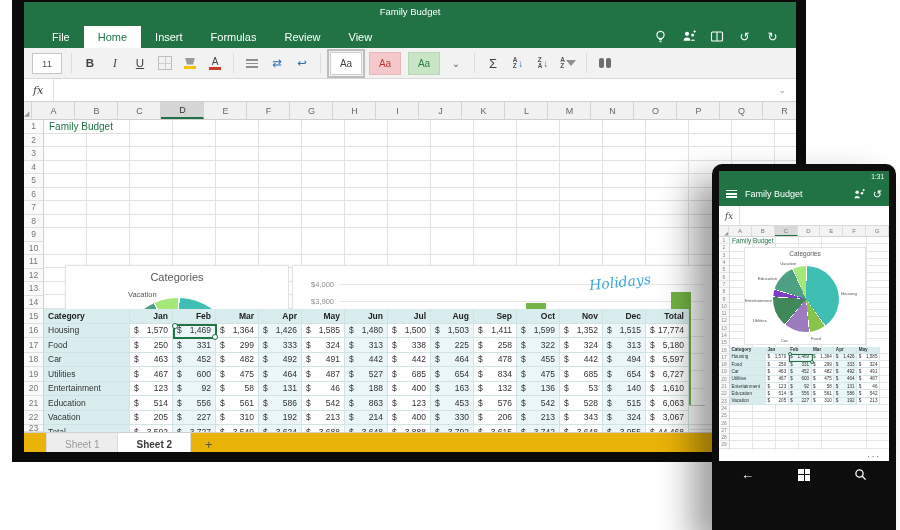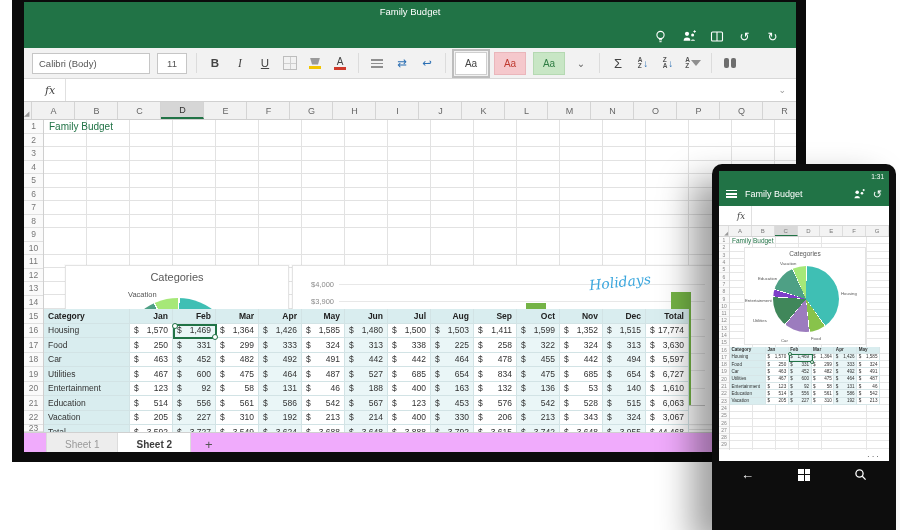--- a/index.html
+++ b/index.html
@@ -50,21 +50,21 @@
   .funnel{width:0;height:0;border-left:5px solid transparent;border-right:5px solid transparent;
           border-top:6px solid #8f8f8f;}
   .binoc{display:flex;gap:2px;}
   .binoc i{display:block;width:5px;height:10px;background:#6e6e6e;border-radius:2px;}
   .srt{display:flex;align-items:center;gap:1px;}
   .srt .ltrs{display:flex;flex-direction:column;font-size:6.5px;line-height:6.5px;color:#555;font-weight:bold;}
   .srt .ar{font-size:10px;}
   
   .fbar{height:22px;background:#fff;border-bottom:1px solid #d0d0d0;display:flex;align-items:center;}
   .fx{font-family:"DejaVu Serif",serif;font-style:italic;font-size:11px;color:#444;
-      padding:0 10px 0 9px;border-right:1px solid #e0e0e0;height:100%;display:flex;align-items:center;margin-left:12px;}
+      padding:0 10px 0 9px;border-right:1px solid #e0e0e0;height:100%;display:flex;align-items:center;}
   .fvalue{flex:1;font-size:10px;color:#333;padding-left:8px;}
   .fchev{padding-right:10px;color:#999;font-size:9px;}
   
   .colhdr{height:17px;display:flex;background:#f1f1f1;border-bottom:1px solid #cfcfcf;}
   .ch{box-sizing:border-box;border-right:1px solid #d4d4d4;font-size:9px;color:#666;
       display:flex;align-items:center;justify-content:center;height:100%;}
   .ch.corner{justify-content:flex-end;align-items:flex-end;color:#9a9a9a;font-size:7px;padding:0 2px 1px 0;}
   .ch.selcol{background:#d6d6d6;border-bottom:2px solid #217346;color:#333;}
   .gridwrap{position:relative;height:312px;display:flex;}
   .rownums{width:19px;background:#fafafa;border-right:1px solid #cfcfcf;}
@@ -96,21 +96,21 @@
   .plot{position:absolute;}
   .gl{position:absolute;left:0;right:0;height:1px;background:#e8e8e8;}
   .ytick{position:absolute;right:100%;margin-right:5px;font-size:7.5px;color:#8a8a8a;
          transform:translateY(-50%);white-space:nowrap;}
   .bar{position:absolute;bottom:0;background:#74b346;}
   .xlab{position:absolute;top:100%;margin-top:4px;font-size:7.5px;color:#8a8a8a;
         transform:translateX(-50%);}
   .holidays{position:absolute;font-family:"DejaVu Serif",serif;font-style:italic;font-size:14px;
             color:#3aa6dd;transform:rotate(-6deg);}
   
-  .sheetbar{height:23px;background:#f0abfc;border-top:1px solid #d0d0d0;display:flex;align-items:stretch;}
+  .sheetbar{height:23px;background:#eab308;border-top:1px solid #d0d0d0;display:flex;align-items:stretch;}
   .stab{padding:0 18px;display:flex;align-items:center;font-size:10px;color:#9a9a9a;
         border-right:1px solid #dcdcdc;}
   .stab.first{margin-left:22px;border-left:1px solid #dcdcdc;background:#ededed;}
   .stab.active{background:#fff;color:#3c3c3c;font-weight:bold;}
   .addsheet{padding:0 14px;display:flex;align-items:center;font-size:13px;color:#555;}
   
   .phone{position:absolute;left:712px;top:164px;width:184px;height:366px;background:#0d0d0d;
          border-radius:10px 10px 0 0;box-shadow:-20px 16px 34px rgba(0,0,0,0.38);}
   .pscreen{position:absolute;left:7px;top:7px;width:170px;height:290px;background:#fff;overflow:hidden;}
   .pstatus{height:11px;background:#217346;color:#fff;font-size:6.5px;display:flex;
@@ -160,20 +160,28 @@
 <body>
 
 <div class="laptop">
  <div class="win">
 
   <div class="titlebar">
     <span>Family Budget</span>
   </div>
 
   <div class="ribbon">
+    <div class="tabs">
+      <div class="tab">File</div>
+      <div class="tab active">Home</div>
+      <div class="tab">Insert</div>
+      <div class="tab">Formulas</div>
+      <div class="tab">Review</div>
+      <div class="tab">View</div>
+    </div>
     <div class="ribbon-icons">
       <div class="ric">
         <svg width="13" height="14">
               <circle cx="6.5" cy="5" r="3.6" fill="none" stroke="#fff" stroke-width="1.1"></circle>
               <rect x="5" y="9.2" width="3" height="1.1" fill="#fff"></rect>
               <rect x="5.4" y="11.2" width="2.2" height="1" fill="#fff"></rect>
             </svg>
       </div>
       <div class="ric">
         <svg width="14" height="13">
@@ -194,21 +202,20 @@
       <div class="ric">
             <span>↺</span>
           </div>
       <div class="ric">
             <span>↻</span>
           </div>
     </div>
   </div>
 
   <div class="toolbar">
-    <div class="fontbox">Calibri (Body)</div>
     <div class="sizebox">11</div>
     <div class="tb-sep"></div>
     <div class="tbtn b-bold">B</div>
     <div class="tbtn b-italic">I</div>
     <div class="tbtn b-under">U</div>
     <div class="tbtn">
           <div class="borders-ico"></div>
         </div>
     <div class="tbtn">
       <div class="stack-ico">
@@ -500,21 +507,21 @@
               <div class="tc valc">
                 <span class="dollar">$</span>
                 <span>324</span>
               </div>
               <div class="tc valc band">
                 <span class="dollar">$</span>
                 <span>313</span>
               </div>
               <div class="tc valc">
                 <span class="dollar">$</span>
-                <span>3,630</span>
+                <span>5,180</span>
               </div>
             </div>
             <div class="trow">
               <div class="tc namec tint">Car</div>
               <div class="tc valc">
                 <span class="dollar">$</span>
                 <span>463</span>
               </div>
               <div class="tc valc band">
                 <span class="dollar">$</span>
@@ -692,21 +699,21 @@
               <div class="tc valc band">
                 <span class="dollar">$</span>
                 <span>586</span>
               </div>
               <div class="tc valc">
                 <span class="dollar">$</span>
                 <span>542</span>
               </div>
               <div class="tc valc band">
                 <span class="dollar">$</span>
-                <span>567</span>
+                <span>863</span>
               </div>
               <div class="tc valc">
                 <span class="dollar">$</span>
                 <span>123</span>
               </div>
               <div class="tc valc band">
                 <span class="dollar">$</span>
                 <span>453</span>
               </div>
               <div class="tc valc">

